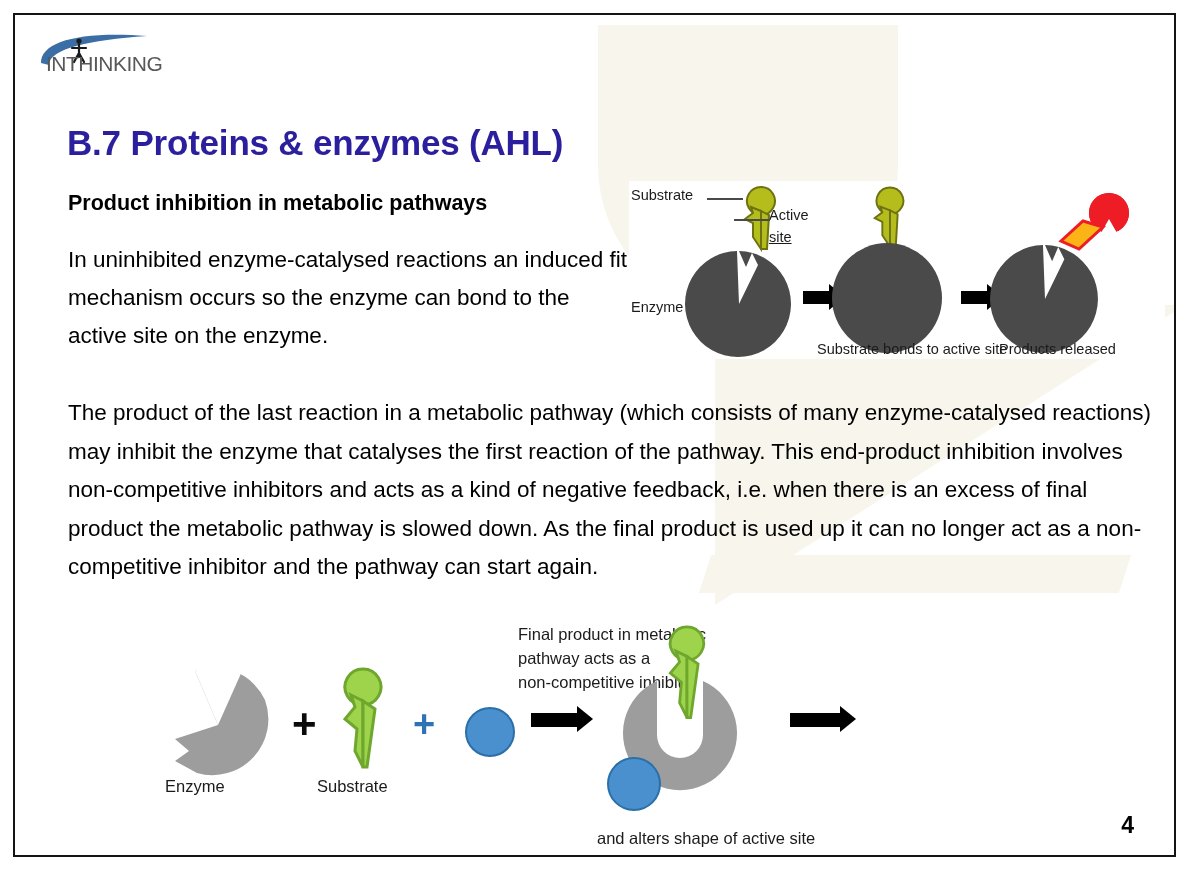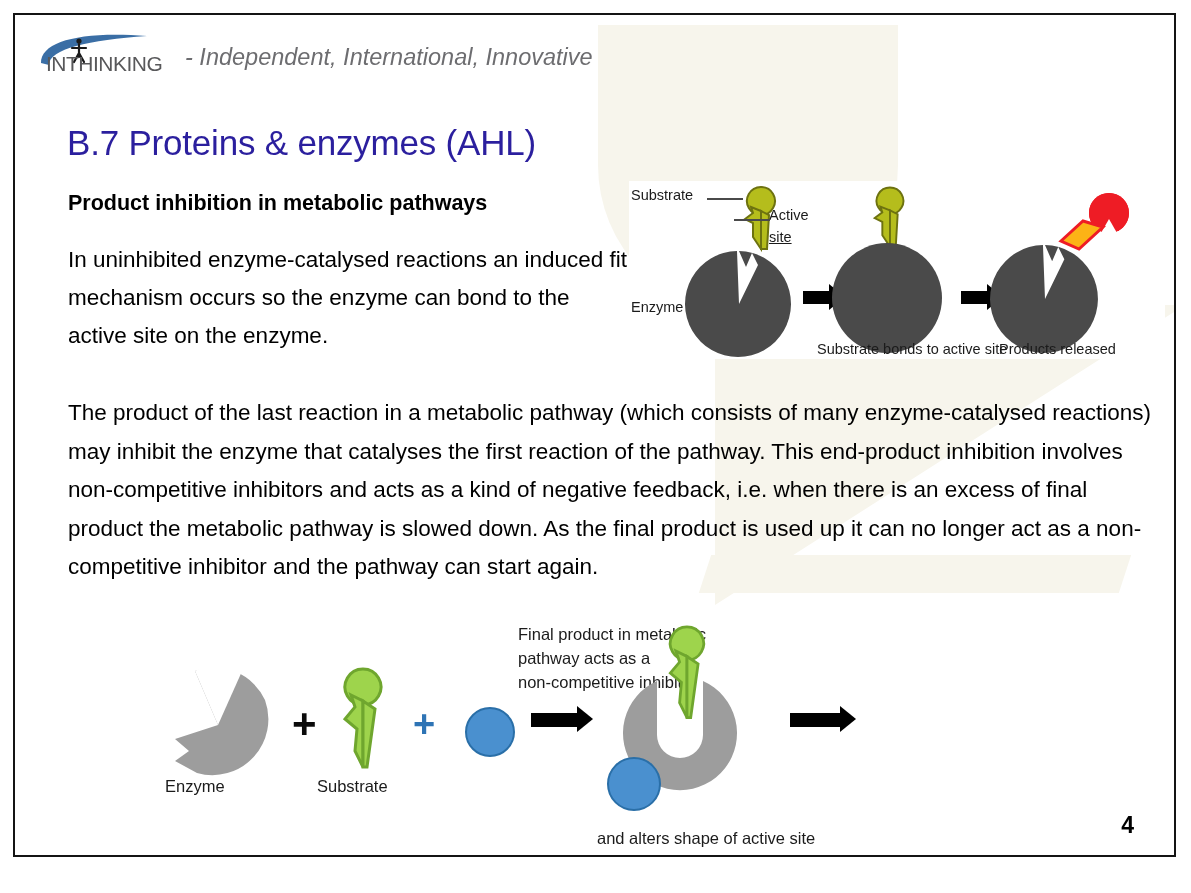--- a/index.html
+++ b/index.html
@@ -82,21 +82,21 @@
     margin-left: 12px;
     white-space: nowrap;
   }
 
   
   #title {
     position: absolute;
     left: 52px;
     top: 108px;
     font-size: 35px;
-    font-weight: normal;
+    font-weight: bold;
     color: #2b1f9e;
     letter-spacing: -0.2px;
     white-space: nowrap;
   }
   #subtitle {
     position: absolute;
     left: 53px;
     top: 176px;
     font-size: 21.5px;
     font-weight: bold;
@@ -270,21 +270,20 @@
 
   <div id="header">
     <div class="logo">
       <svg width="144" height="48" viewBox="0 0 144 48">
         <path d="M12 30 C12 8, 52 -2, 118 3 C60 7, 20 16, 20 32 Z" fill="#3a6ea5"></path>
         <circle cx="50" cy="8" r="2.6" fill="#1a1a1a"></circle>
         <path d="M50 11 L50 24 M43 15 L57 15 M50 20 L45 29 M50 20 L55 29" stroke="#1a1a1a" stroke-width="2.2" fill="none" stroke-linecap="round"></path>
       </svg>
       <span class="logo-text">INTHINKING</span>
     </div>
-    <span class="tagline">- Independent, International, Innovative</span>
   </div>
 
   <div id="title">B.7 Proteins &amp; enzymes (AHL)</div>
   <div id="para1">In uninhibited enzyme-catalysed reactions an induced fit mechanism occurs so the enzyme can bond to the active site on the enzyme.</div>
 
   <div id="subtitle">Product inhibition in metabolic pathways</div>
   <div id="para2">The product of the last reaction in a metabolic pathway (which consists of many enzyme-catalysed reactions) may inhibit the enzyme that catalyses the first reaction of the pathway. This end-product inhibition involves non-competitive inhibitors and acts as a kind of negative feedback, i.e. when there is an excess of final product the metabolic pathway is slowed down. As the final product is used up it can no longer act as a non-competitive inhibitor and the pathway can start again.</div>
 
   <div id="topdiag">
 

